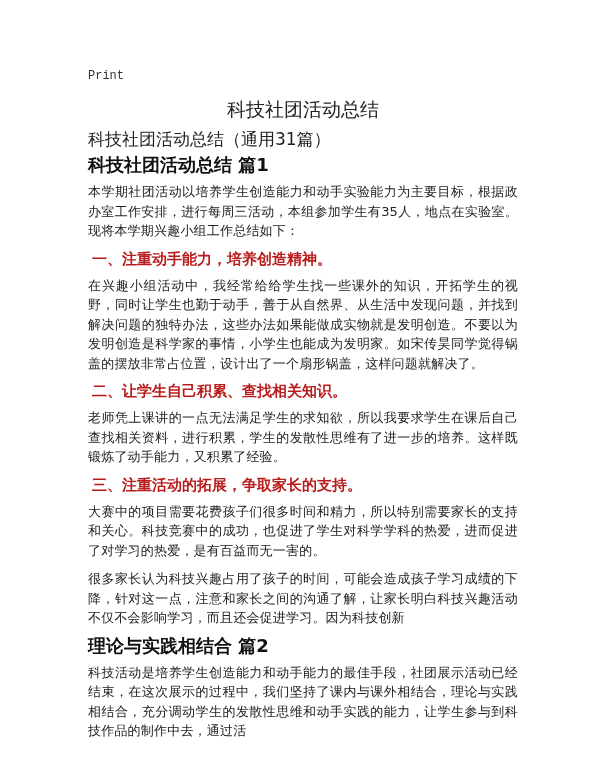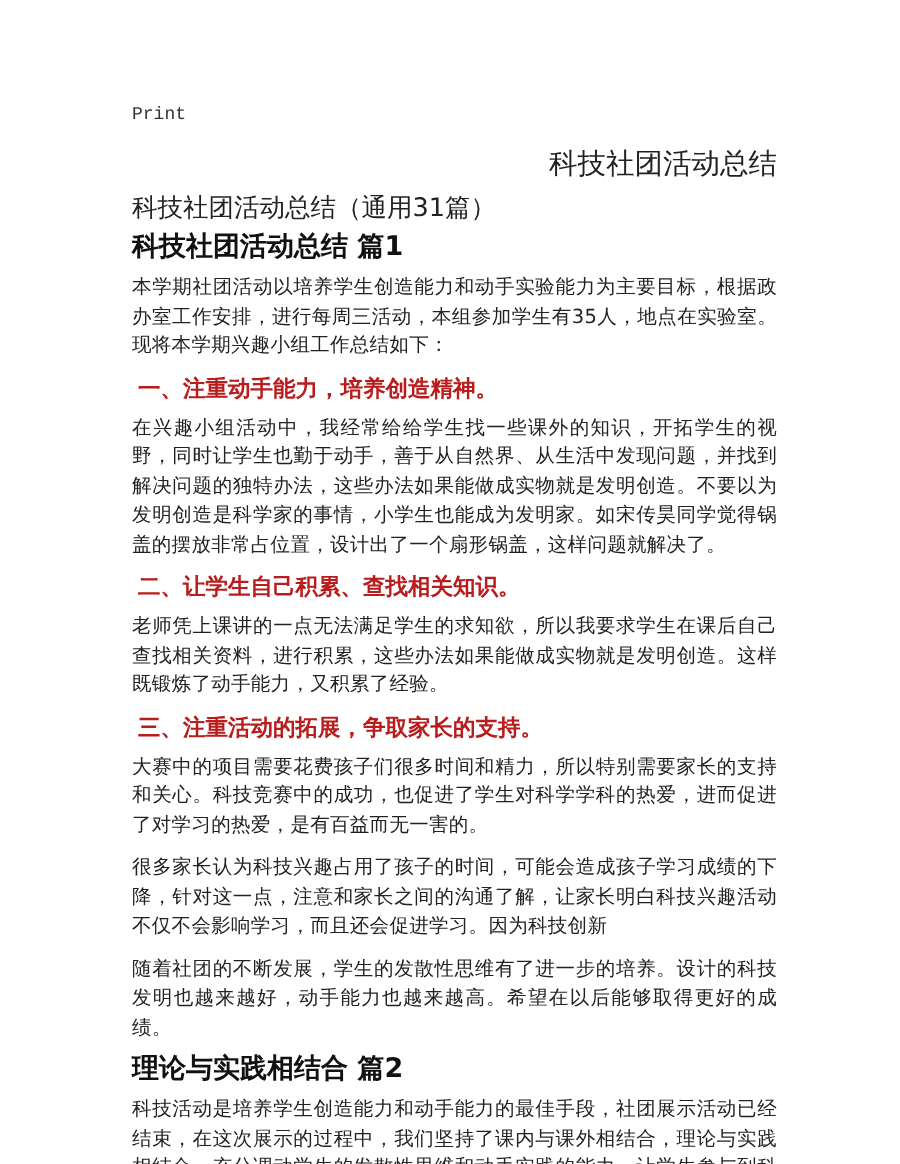--- a/index.html
+++ b/index.html
@@ -1,42 +1,41 @@
 <!DOCTYPE html>
 <html><head>
   <meta charset="utf-8">
   <style>
     html, body { margin: 0; padding: 0; background: #ffffff; }
     body { width: 600px; height: 776px; overflow: hidden; position: relative; color: #222; }
     .page { position: absolute; left: 88px; top: 68px; width: 430px; font-family: "DejaVu Sans", sans-serif; }
     .print { font-family: Liberation Mono, monospace; font-size: 12px; color: #333; margin: 0 0 12px 0; line-height: 16px; }
-    .title { text-align: right; font-size: 19px; font-weight: normal; margin: 0 0 8px 0; line-height: 26px; color: #222; }
+    .title { text-align: center; font-size: 19px; font-weight: normal; margin: 0 0 8px 0; line-height: 26px; color: #222; }
     .subtitle { font-size: 17px; margin: 0 0 8px 0; line-height: 18px; }
     .section-title { font-size: 18px; font-weight: bold; margin: 0 0 8px 0; line-height: 18px; color: #111; }
     .sub-heading { font-size: 15px; font-weight: bold; margin: 0 0 8px 4px; line-height: 18px; color: #b91c1c; }
     p.para { font-size: 13px; line-height: 19.5px; margin: 0 0 9px 0; text-align: justify; letter-spacing: 0.2px; }
   </style>
 </head>
 <body>
 
 <div class="page">
   <div class="print">Print</div>
   <h1 class="title">科技社团活动总结</h1>
   <div class="subtitle">科技社团活动总结（通用31篇）</div>
 
   <div>
     <div class="section-title">科技社团活动总结 篇1</div>
     <p class="para">本学期社团活动以培养学生创造能力和动手实验能力为主要目标，根据政办室工作安排，进行每周三活动，本组参加学生有35人，地点在实验室。现将本学期兴趣小组工作总结如下：</p>
     <div class="sub-heading">一、注重动手能力，培养创造精神。</div>
     <p class="para">在兴趣小组活动中，我经常给给学生找一些课外的知识，开拓学生的视野，同时让学生也勤于动手，善于从自然界、从生活中发现问题，并找到解决问题的独特办法，这些办法如果能做成实物就是发明创造。不要以为发明创造是科学家的事情，小学生也能成为发明家。如宋传昊同学觉得锅盖的摆放非常占位置，设计出了一个扇形锅盖，这样问题就解决了。</p>
     <div class="sub-heading">二、让学生自己积累、查找相关知识。</div>
-    <p class="para">老师凭上课讲的一点无法满足学生的求知欲，所以我要求学生在课后自己查找相关资料，进行积累，这些办法如果能做成实物就是发明创造。这样既锻炼了动手能力，又积累了经验。</p>
+    <p class="para">老师凭上课讲的一点无法满足学生的求知欲，所以我要求学生在课后自己查找相关资料，进行积累，学生的发散性思维有了进一步的培养。这样既锻炼了动手能力，又积累了经验。</p>
     <div class="sub-heading">三、注重活动的拓展，争取家长的支持。</div>
     <p class="para">大赛中的项目需要花费孩子们很多时间和精力，所以特别需要家长的支持和关心。科技竞赛中的成功，也促进了学生对科学学科的热爱，进而促进了对学习的热爱，是有百益而无一害的。</p>
     <p class="para">很多家长认为科技兴趣占用了孩子的时间，可能会造成孩子学习成绩的下降，针对这一点，注意和家长之间的沟通了解，让家长明白科技兴趣活动不仅不会影响学习，而且还会促进学习。因为科技创新</p>
-    <p class="para">随着社团的不断发展，学生的发散性思维有了进一步的培养。设计的科技发明也越来越好，动手能力也越来越高。希望在以后能够取得更好的成绩。</p>
   </div>
 
   <div>
     <div class="section-title">理论与实践相结合 篇2</div>
     <p class="para">科技活动是培养学生创造能力和动手能力的最佳手段，社团展示活动已经结束，在这次展示的过程中，我们坚持了课内与课外相结合，理论与实践相结合，充分调动学生的发散性思维和动手实践的能力，让学生参与到科技作品的制作中去，通过活</p>
   </div>
 </div>
 
 </body></html>

